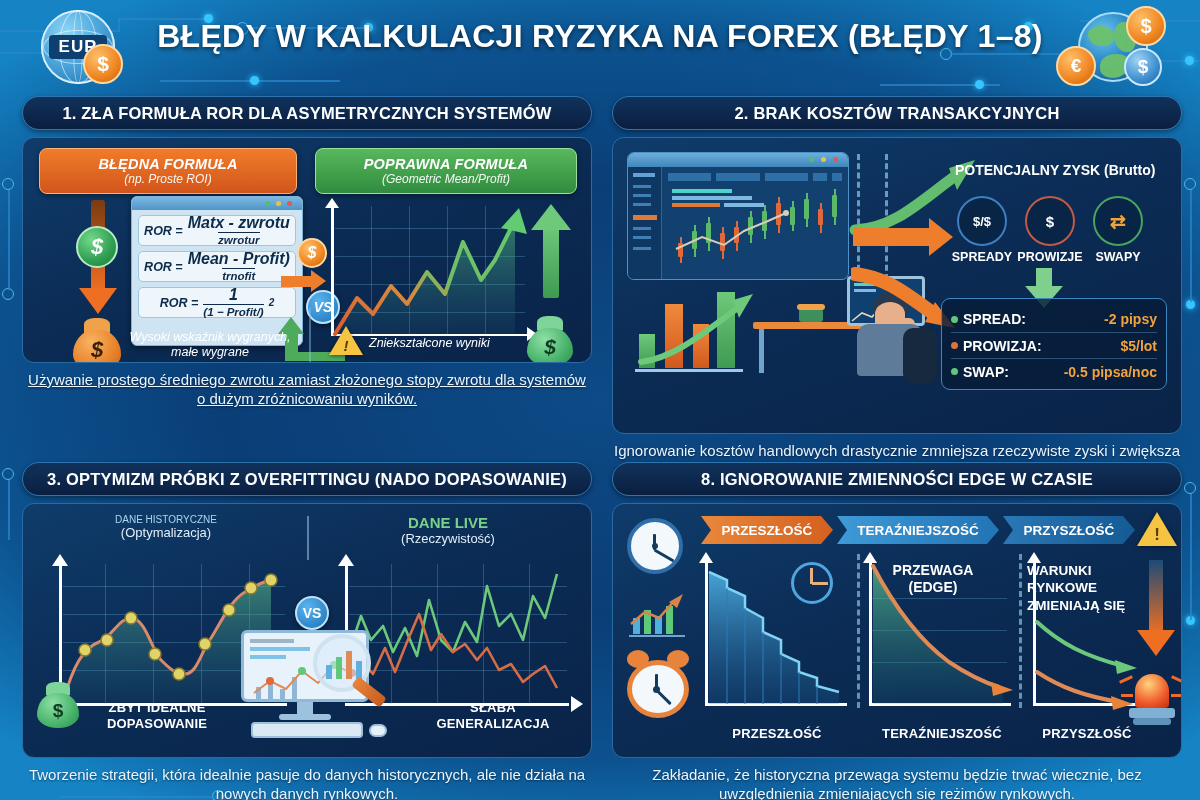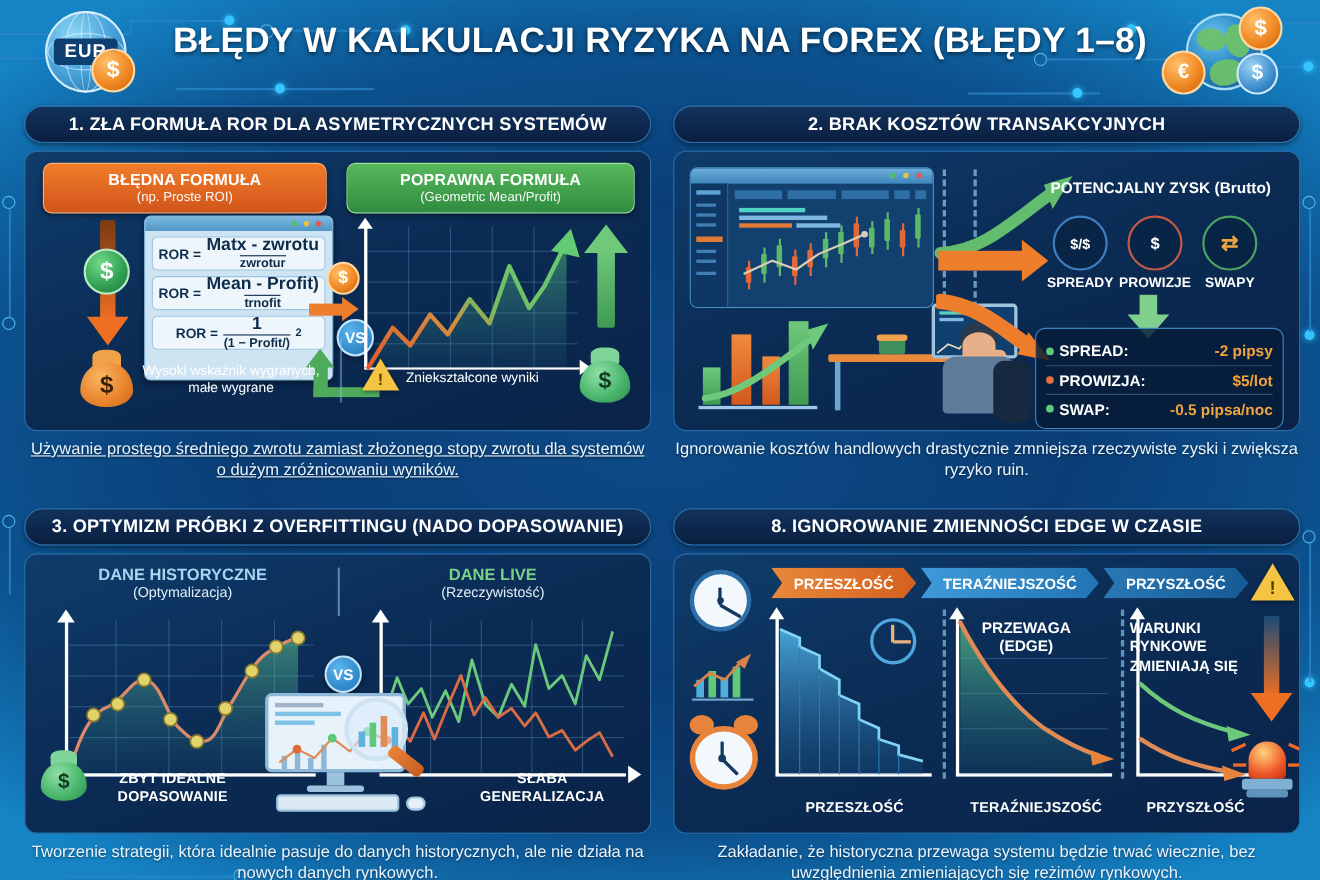--- a/index.html
+++ b/index.html
@@ -249,21 +249,21 @@
         <span>€</span>
       </div>
       <div class="coin blue" style="left:74px;top:42px;width:38px;height:38px;font-size:19px;">
         <span>$</span>
       </div>
     </div>
   </div>
 
   <div class="panel" style="left:22px;top:96px;width:570px;">
     <div class="panel-title">1. ZŁA FORMUŁA ROR DLA ASYMETRYCZNYCH SYSTEMÓW</div>
-    <div class="panel-body" style="height:255px;">
+    <div class="panel-body" style="height:226px;font-style:italic;">
 
       <div class="fbar bad" style="left:16px;top:10px;width:258px;">
         <div class="l1">BŁĘDNA FORMUŁA</div>
         <div class="l2">(np. Proste ROI)</div>
       </div>
       <div class="fbar good" style="left:292px;top:10px;width:262px;">
         <div class="l1">POPRAWNA FORMUŁA</div>
         <div class="l2">(Geometric Mean/Profit)</div>
       </div>
 
@@ -365,21 +365,21 @@
       </div>
       <div class="small-lbl" style="left:346px;top:198px;width:160px;">Zniekształcone wyniki</div>
 
       <div style="position:absolute;left:286px;top:170px;width:1.5px;height:58px;background:rgba(140,195,235,.45);"></div>
     </div>
     <div class="caption" style="width:570px;text-decoration:underline;">Używanie prostego średniego zwrotu zamiast złożonego stopy zwrotu dla systemów o dużym zróżnicowaniu wyników.</div>
   </div>
 
   <div class="panel" style="left:612px;top:96px;width:570px;">
     <div class="panel-title">2. BRAK KOSZTÓW TRANSAKCYJNYCH</div>
-    <div class="panel-body" style="height:255px;">
+    <div class="panel-body" style="height:297px;">
 
       <div class="p2-screen" style="left:14px;top:14px;width:222px;height:128px;">
         <div class="p2-topbar">
           <span class="dot3" style="right:34px;background:#4fc169;"></span>
           <span class="dot3" style="right:22px;background:#e8c34a;"></span>
           <span class="dot3" style="right:10px;background:#e05a52;"></span>
         </div>
         <div style="position:absolute;left:0;top:14px;width:34px;bottom:0;background:#0f3764;border-right:1px solid #2b6697;">
           <div style="position:absolute;left:5px;top:6px;width:22px;height:4px;background:#5fa3d4;"></div>
           <div style="position:absolute;left:5px;top:18px;width:18px;height:3px;background:#3f7fb4;"></div>
@@ -524,21 +524,21 @@
       </div>
     </div>
     <div class="caption" style="width:570px;">Ignorowanie kosztów handlowych drastycznie zmniejsza rzeczywiste zyski i zwiększa ryzyko ruin.</div>
   </div>
 
   <div class="panel" style="left:22px;top:462px;width:570px;">
     <div class="panel-title">3. OPTYMIZM PRÓBKI Z OVERFITTINGU (NADO DOPASOWANIE)</div>
     <div class="panel-body" style="height:255px;">
 
       <div style="position:absolute;left:18px;top:10px;width:250px;text-align:center;">
-        <div class="t1" style="color:#a8d6f2;font-size:15px;font-weight:bold;">DANE HISTORYCZNE</div>
+        <div class="t1" style="color:#a8d6f2;font-size:10px;font-weight:normal;">DANE HISTORYCZNE</div>
         <div class="t2" style="color:#e2eff9;font-size:13px;">(Optymalizacja)</div>
       </div>
       <div style="position:absolute;left:300px;top:10px;width:250px;text-align:center;">
         <div class="t1" style="color:#79d08b;font-size:15px;font-weight:bold;">DANE LIVE</div>
         <div class="t2" style="color:#e2eff9;font-size:13px;">(Rzeczywistość)</div>
       </div>
       <div style="position:absolute;left:284px;top:12px;width:1.5px;height:44px;background:rgba(150,200,240,.55);"></div>
 
       <div class="chartbox" style="left:26px;top:52px;width:246px;height:158px;">
         <div class="axis" style="left:10px;top:6px;width:3px;height:140px;"></div>

